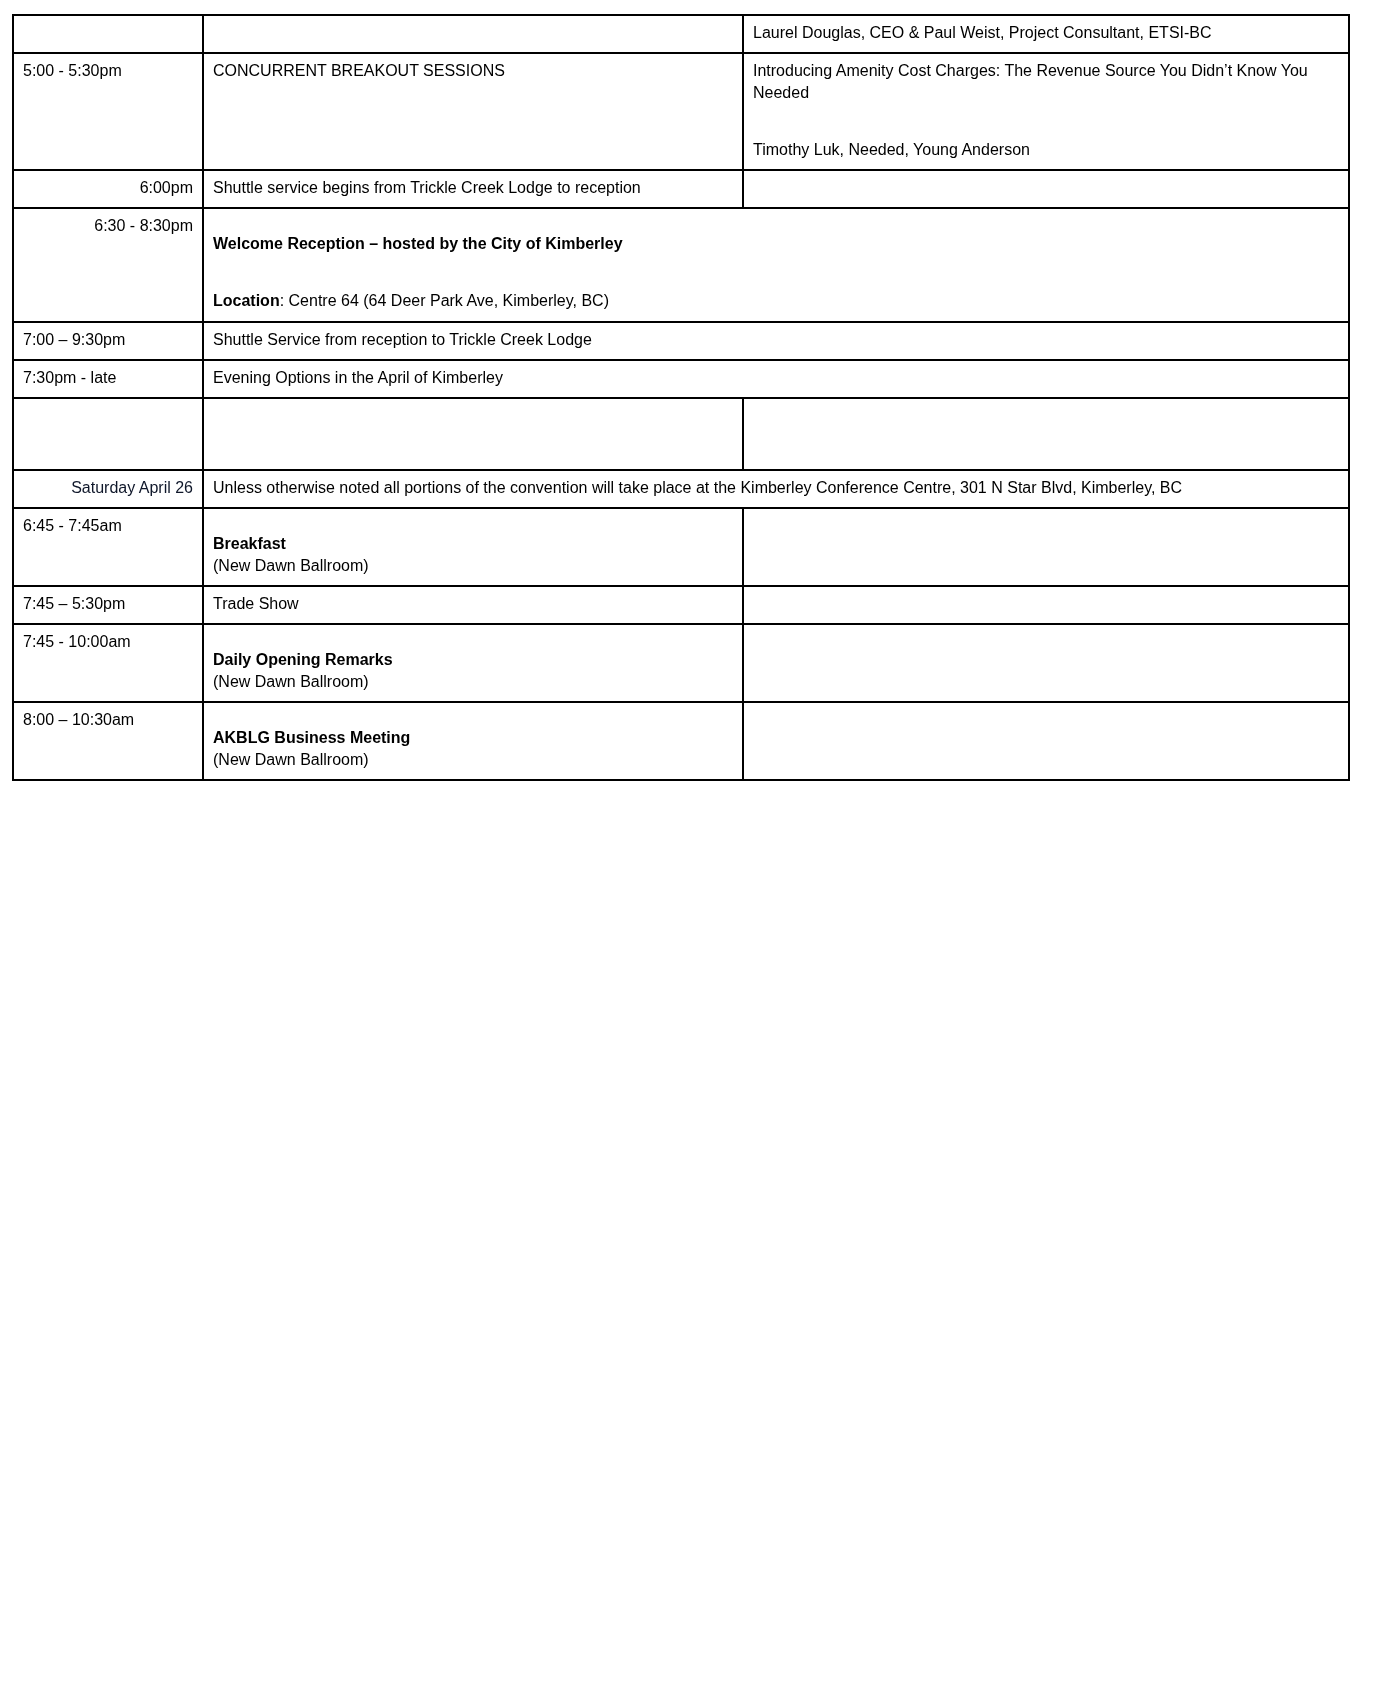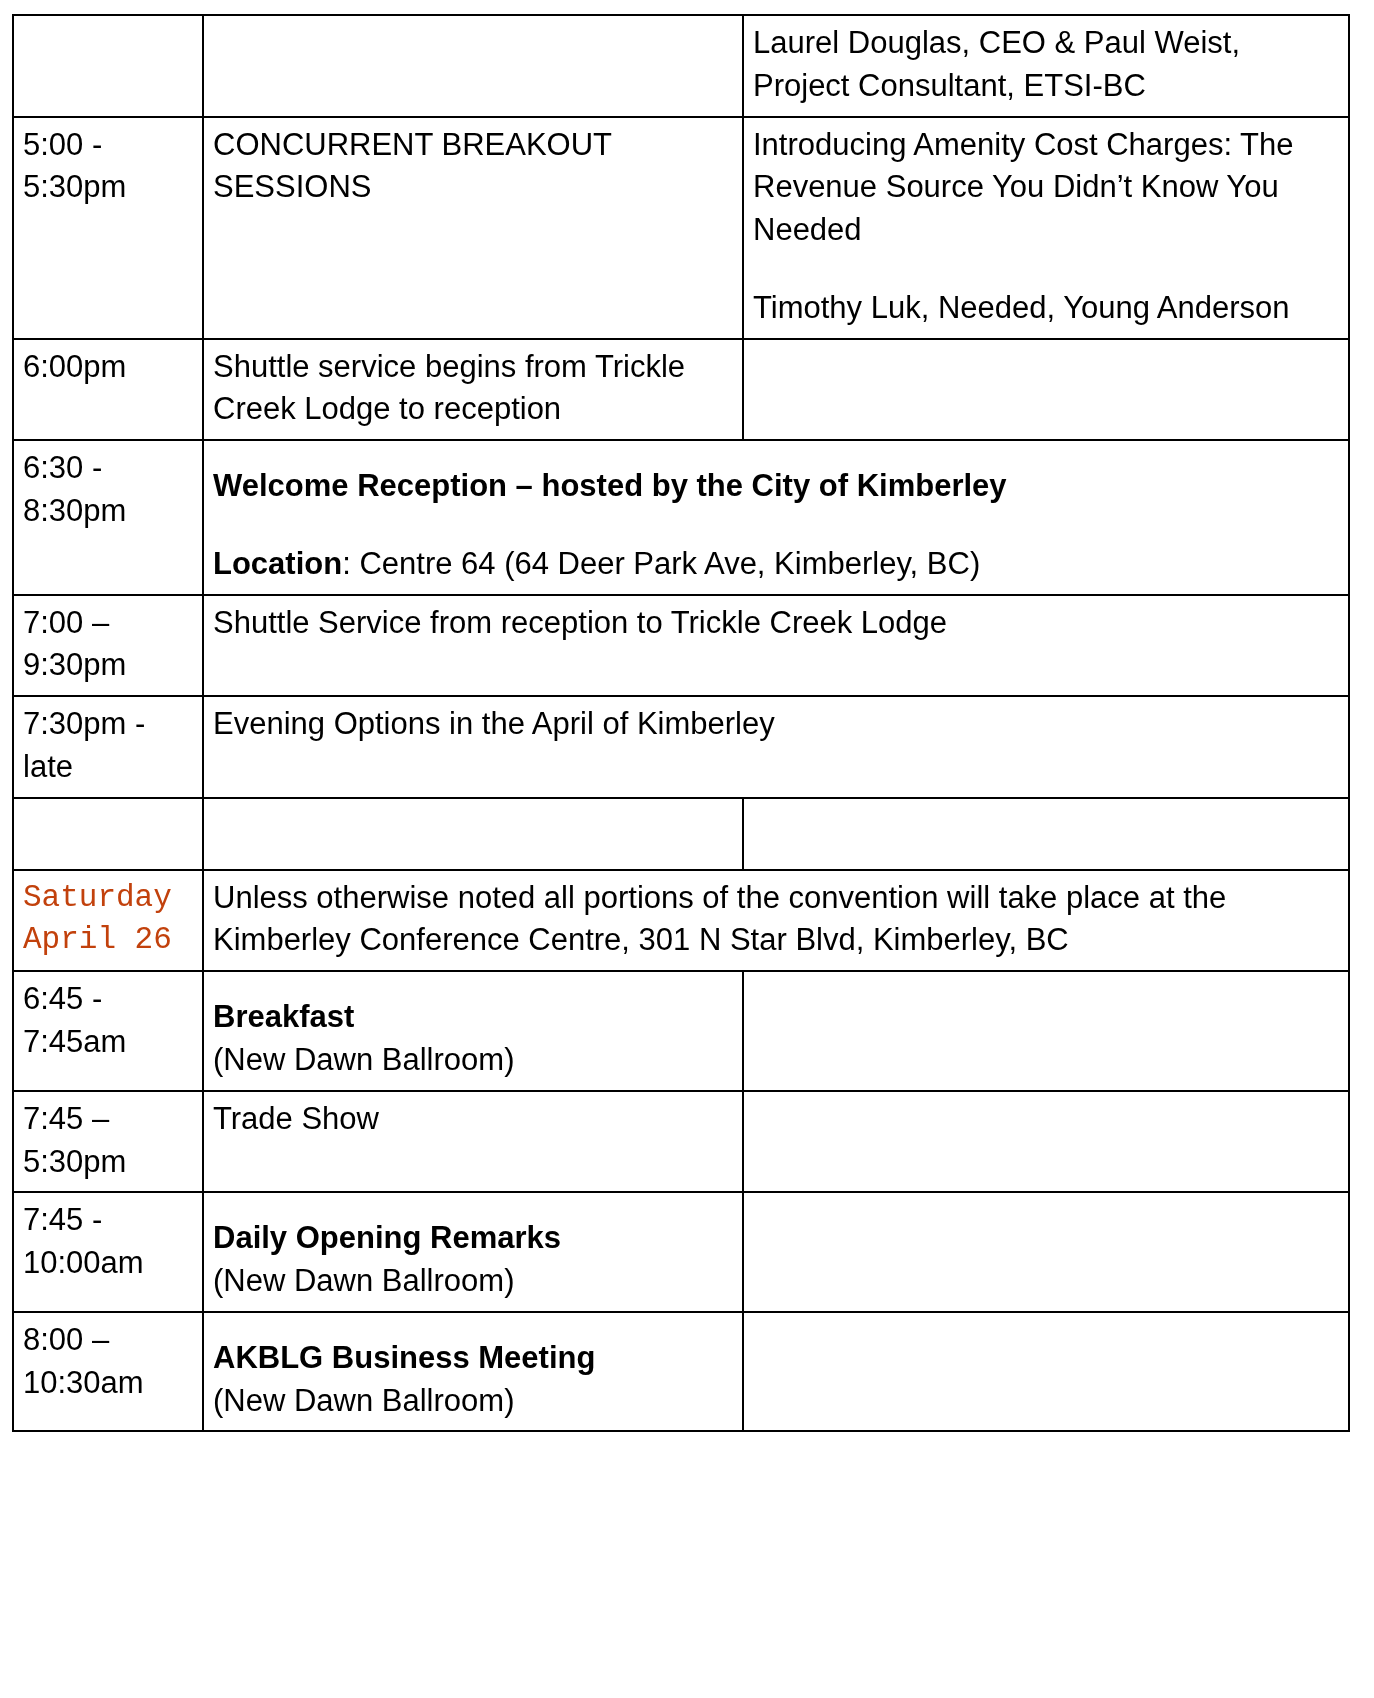--- a/index.html
+++ b/index.html
@@ -26,33 +26,33 @@
     left: 12px;
     top: 14px;
     width: 1336px;
     border-collapse: collapse;
     table-layout: fixed;
   }
   table.agenda td {
     border: 2px solid #000000;
     padding: 6px 9px 8px 9px;
     vertical-align: top;
-    font-size: 31px;
+    font-size: 16px;
     line-height: 1.38;
     font-weight: 400;
     word-wrap: break-word;
   }
   col.c-time  { width: 190px; }
   col.c-event { width: 540px; }
   col.c-detail{ width: 606px; }
 
   .t-bold   { font-weight: 700; margin-top: 18px; }
-  .t-right  { }
+  .t-right  { text-align: right; }
   .t-left   { text-align: left; }
-  .t-red    { color: #c2410c; font-weight: 700; font-family: Liberation Mono, monospace; }
+  .t-red    { color: #0f172a; font-weight: 700; }
   .blank-line { display: block; height: 35px; }
   .para { display: block; }
   .spacer-row td { height: 56px; }
   .empty-cell { }
 </style>
 </head>
 <body>
 
 <div class="page">
 

